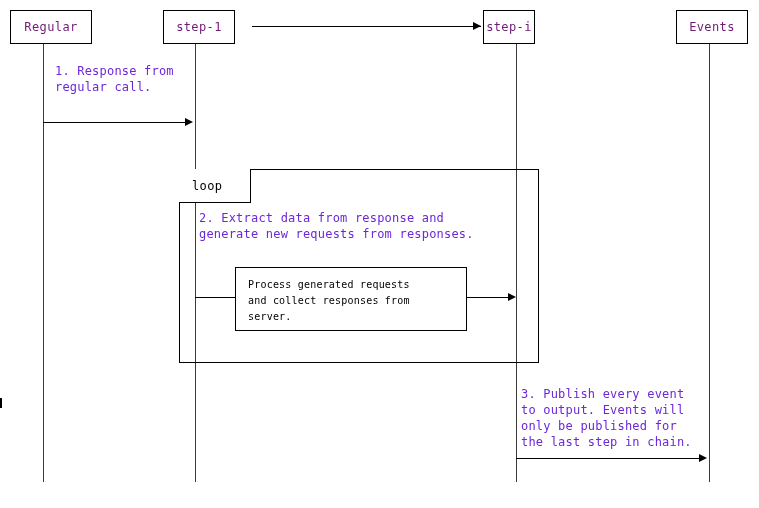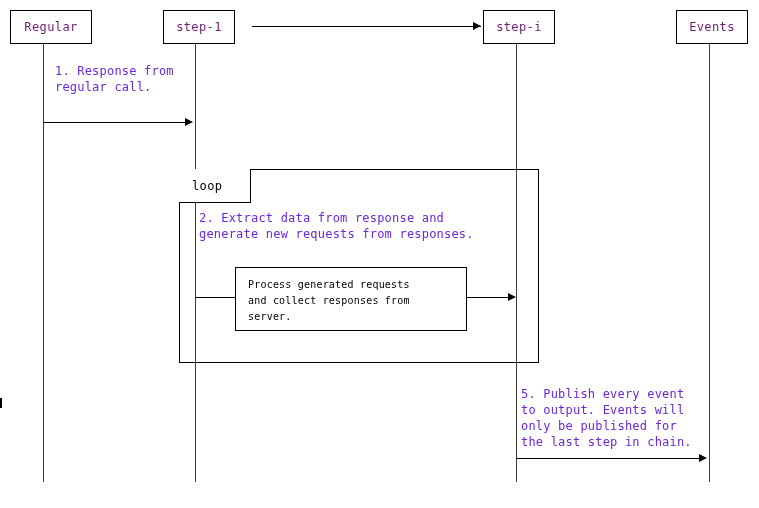--- a/index.html
+++ b/index.html
@@ -113,21 +113,21 @@
 <div id="diagram">
 
   <div class="participant-box" style="left:10px;  top:10px;  width:82px; height:34px;">
     <span>Regular</span>
   </div>
 
   <div class="participant-box" style="left:163px; top:10px; width:72px; height:34px;">
     <span>step-1</span>
   </div>
 
-  <div class="participant-box" style="left:483px; top:10px; width:72px; height:34px;">
+  <div class="participant-box" style="left:483px; top:10px; width:52px; height:34px;">
     <span>step-i</span>
   </div>
 
   <div class="participant-box" style="left:676px; top:10px; width:72px; height:34px;">
     <span>Events</span>
   </div>
 
   <div class="lifeline" style="left:43px;  top:44px; height:438px;"></div>
   <div class="lifeline" style="left:195px; top:44px; height:438px;"></div>
   <div class="lifeline" style="left:516px; top:44px; height:438px;"></div>
@@ -148,21 +148,21 @@
   <div class="annotation" style="left:199px; top:210px;">2. Extract data from response and
 generate new requests from responses.</div>
 
   <div class="msg" style="left:195px; top:297px; width:313px;"></div>
   <div class="arrowhead" style="left:508px; top:293px;"></div>
 
   <div class="note-box" style="left:235px; top:267px; width:232px; height:64px;">Process generated requests
 and collect responses from
 server.</div>
 
-  <div class="annotation" style="left:521px; top:386px;">5. Publish every event
+  <div class="annotation" style="left:521px; top:386px;">3. Publish every event
 to output. Events will
 only be published for
 the last step in chain.</div>
   <div class="msg" style="left:516px; top:458px; width:185px;"></div>
   <div class="arrowhead" style="left:699px; top:454px;"></div>
 
   <div class="edge-tick" style="left:0px; top:398px;"></div>
 
 </div>
 

